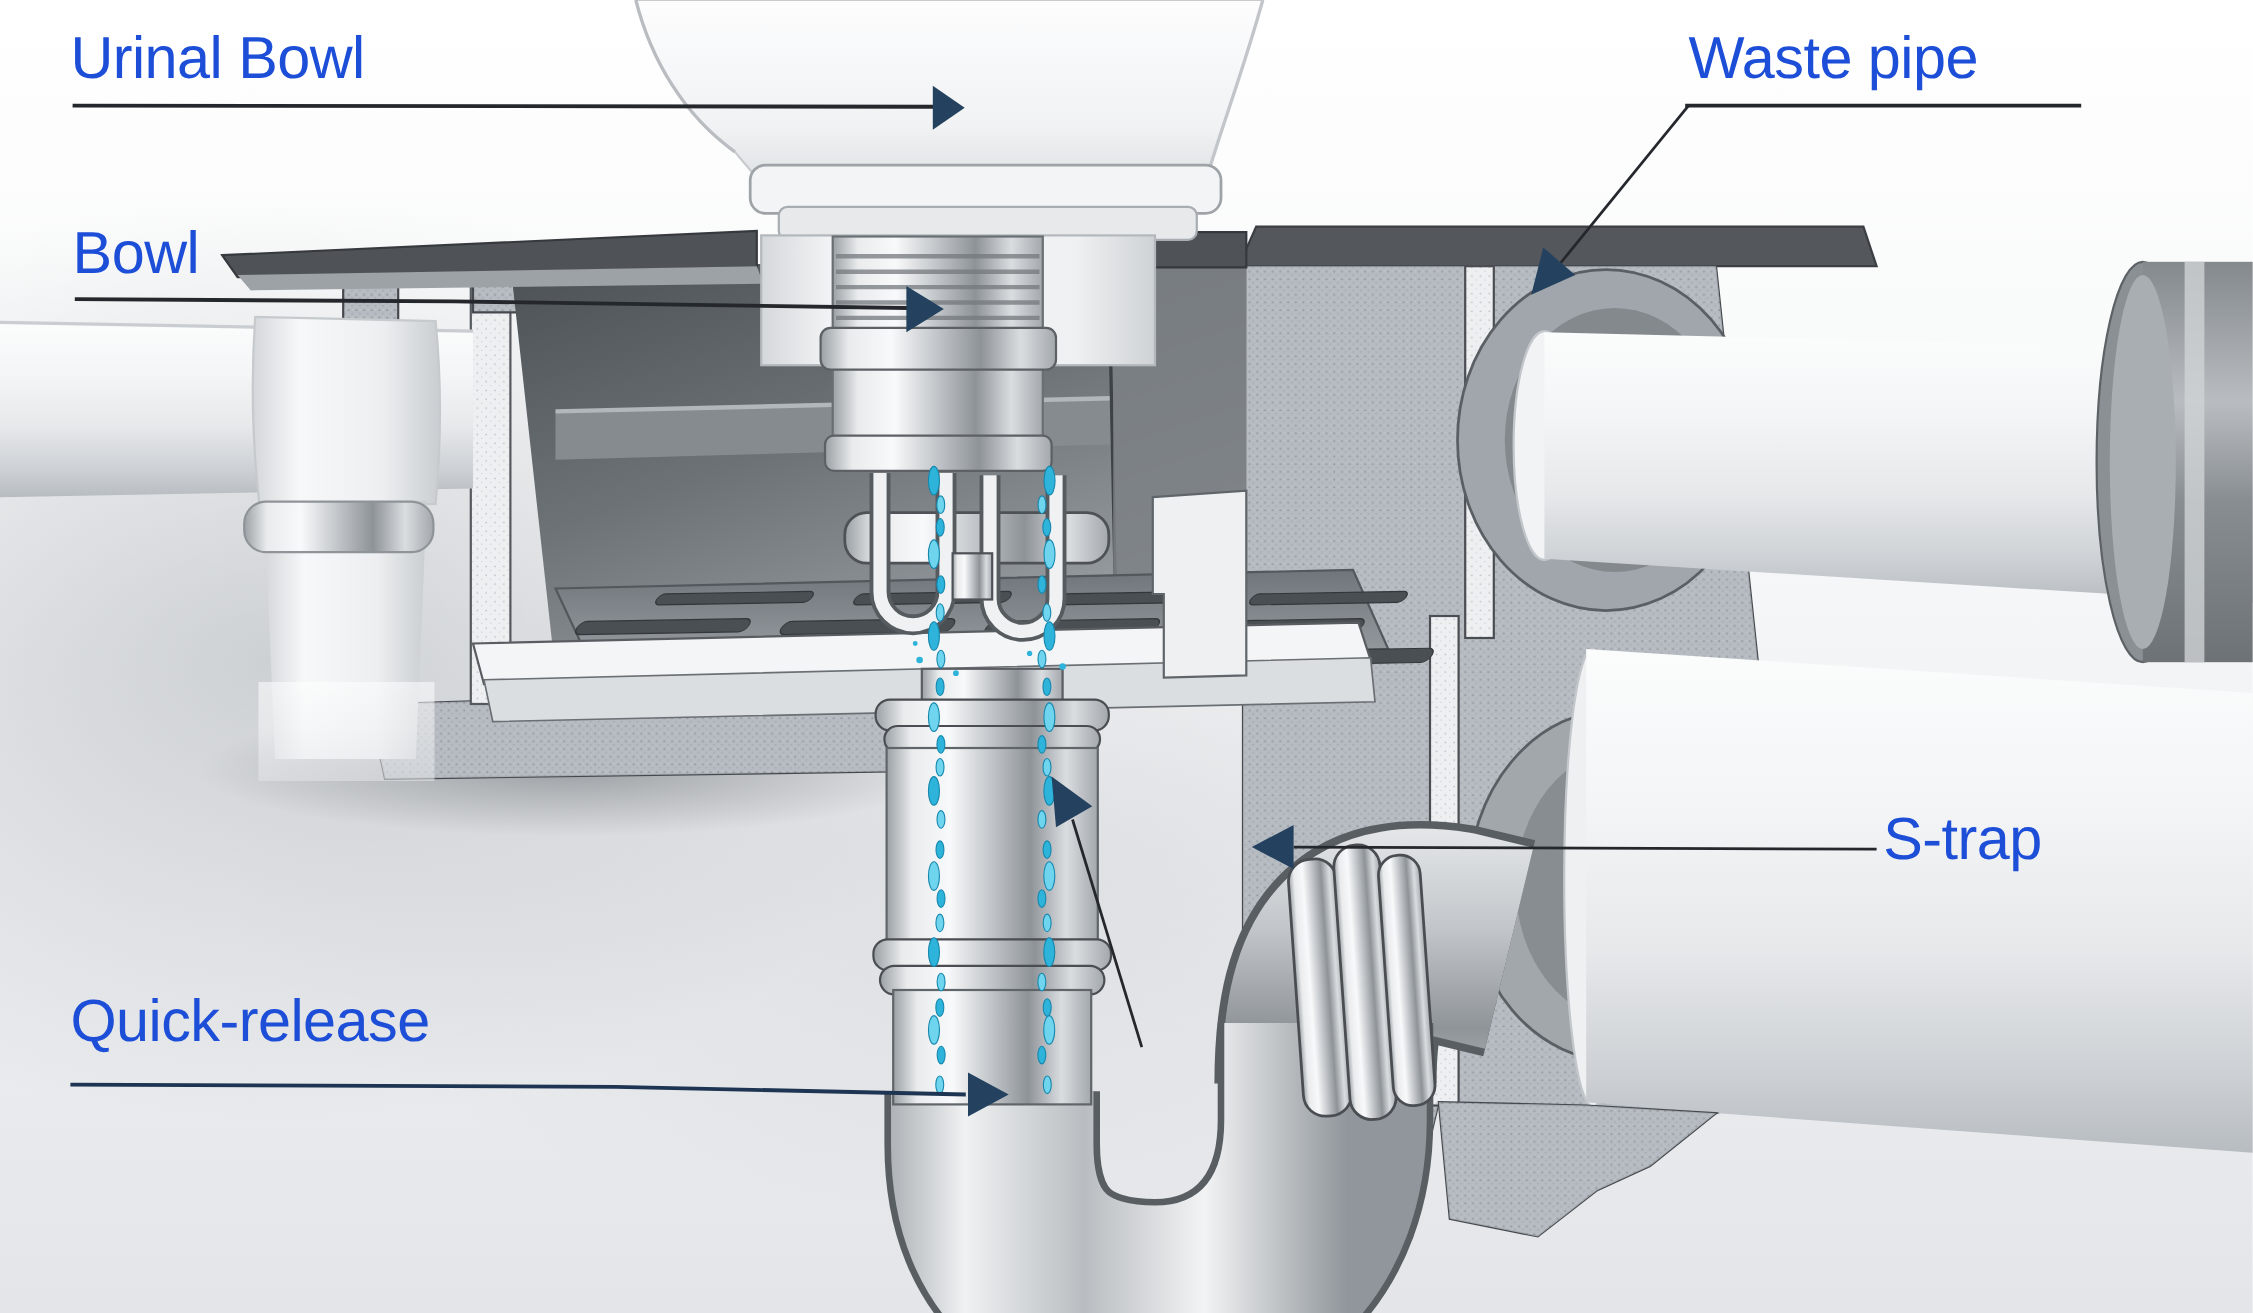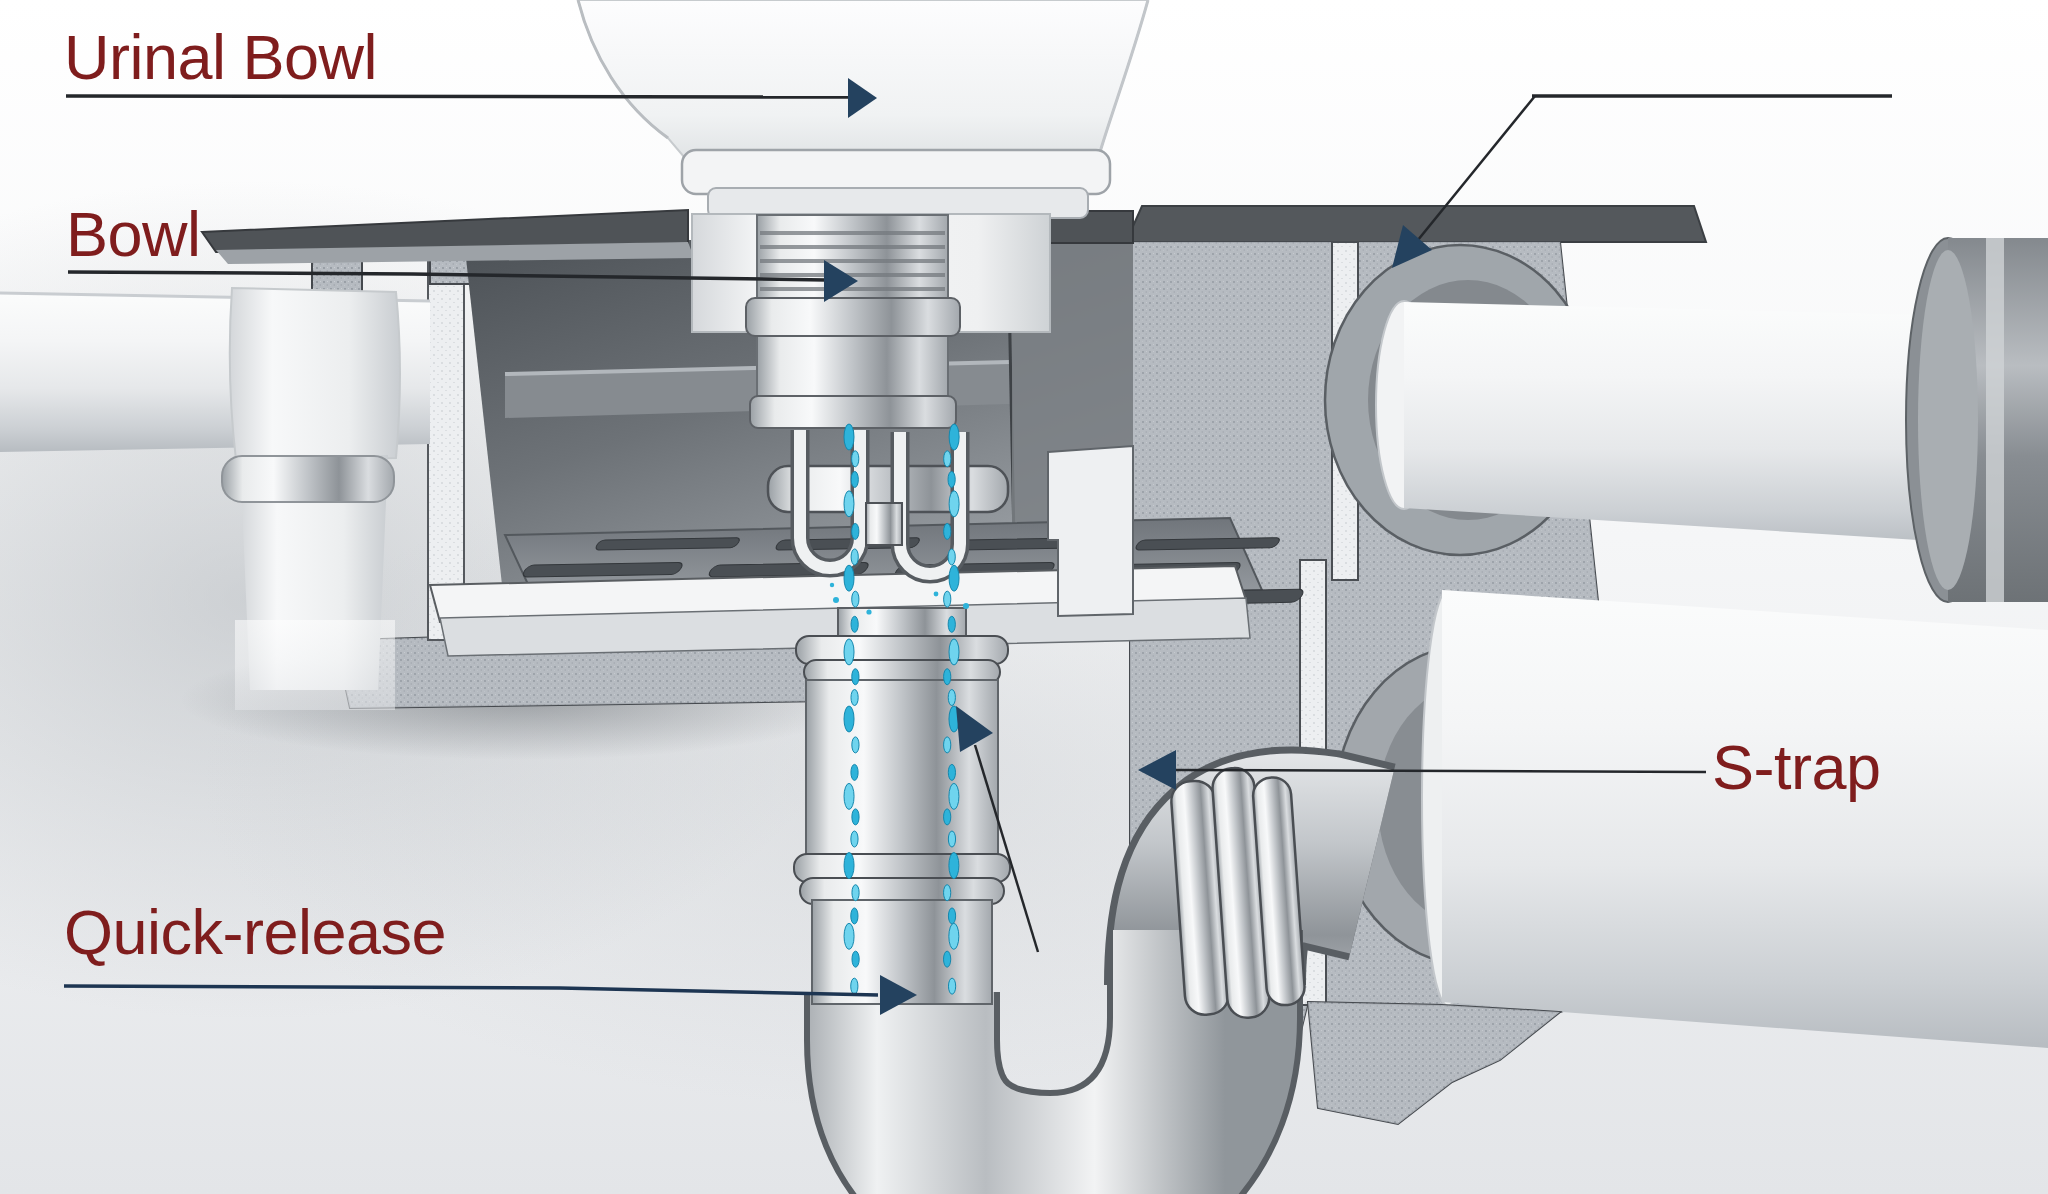--- a/index.html
+++ b/index.html
@@ -2,21 +2,21 @@
 <html><head>
 <meta charset="utf-8">
 <style>
   html,body{margin:0;padding:0;background:#ffffff;}
   #stage{
     position:relative;width:2048px;height:1194px;overflow:hidden;
     font-family:"Liberation Sans",sans-serif;
   }
   #art{position:absolute;left:0;top:0;z-index:1;}
   .callout{
-    position:absolute;z-index:3;color:#7f1d1d;font-size:63px;line-height:1;
+    position:absolute;z-index:3;color:#1d4ed8;font-size:54px;line-height:1;
     letter-spacing:-0.5px;white-space:nowrap;user-select:none;text-align:center;
   }
 </style>
 </head>
 <body>
 
 <div id="stage">
 
 <svg id="art" width="2048" height="1194" viewBox="0 0 2048 1194">
   <defs>
@@ -333,16 +333,17 @@
     <polygon points="824,260 858,281 824,302" fill="#24425f"></polygon>
     <polygon points="1392,268 1432,250 1403,225" fill="#24425f"></polygon>
     <polygon points="1176,750 1138,770 1176,790" fill="#24425f"></polygon>
     <polygon points="880,975 917,995 880,1015" fill="#24425f"></polygon>
     <polygon points="956,706 993,733 960,752" fill="#24425f"></polygon>
   </g>
 </svg>
 
 <div class="callout" style="left:64px;top:26px">Urinal Bowl</div>
 <div class="callout" style="left:66px;top:203px">Bowl</div>
+<div class="callout" style="left:1535px;top:26px">Waste pipe</div>
 <div class="callout" style="left:64px;top:901px">Quick-release</div>
 <div class="callout" style="left:1712px;top:736px">S-trap</div>
 
 </div>
 
 </body></html>

